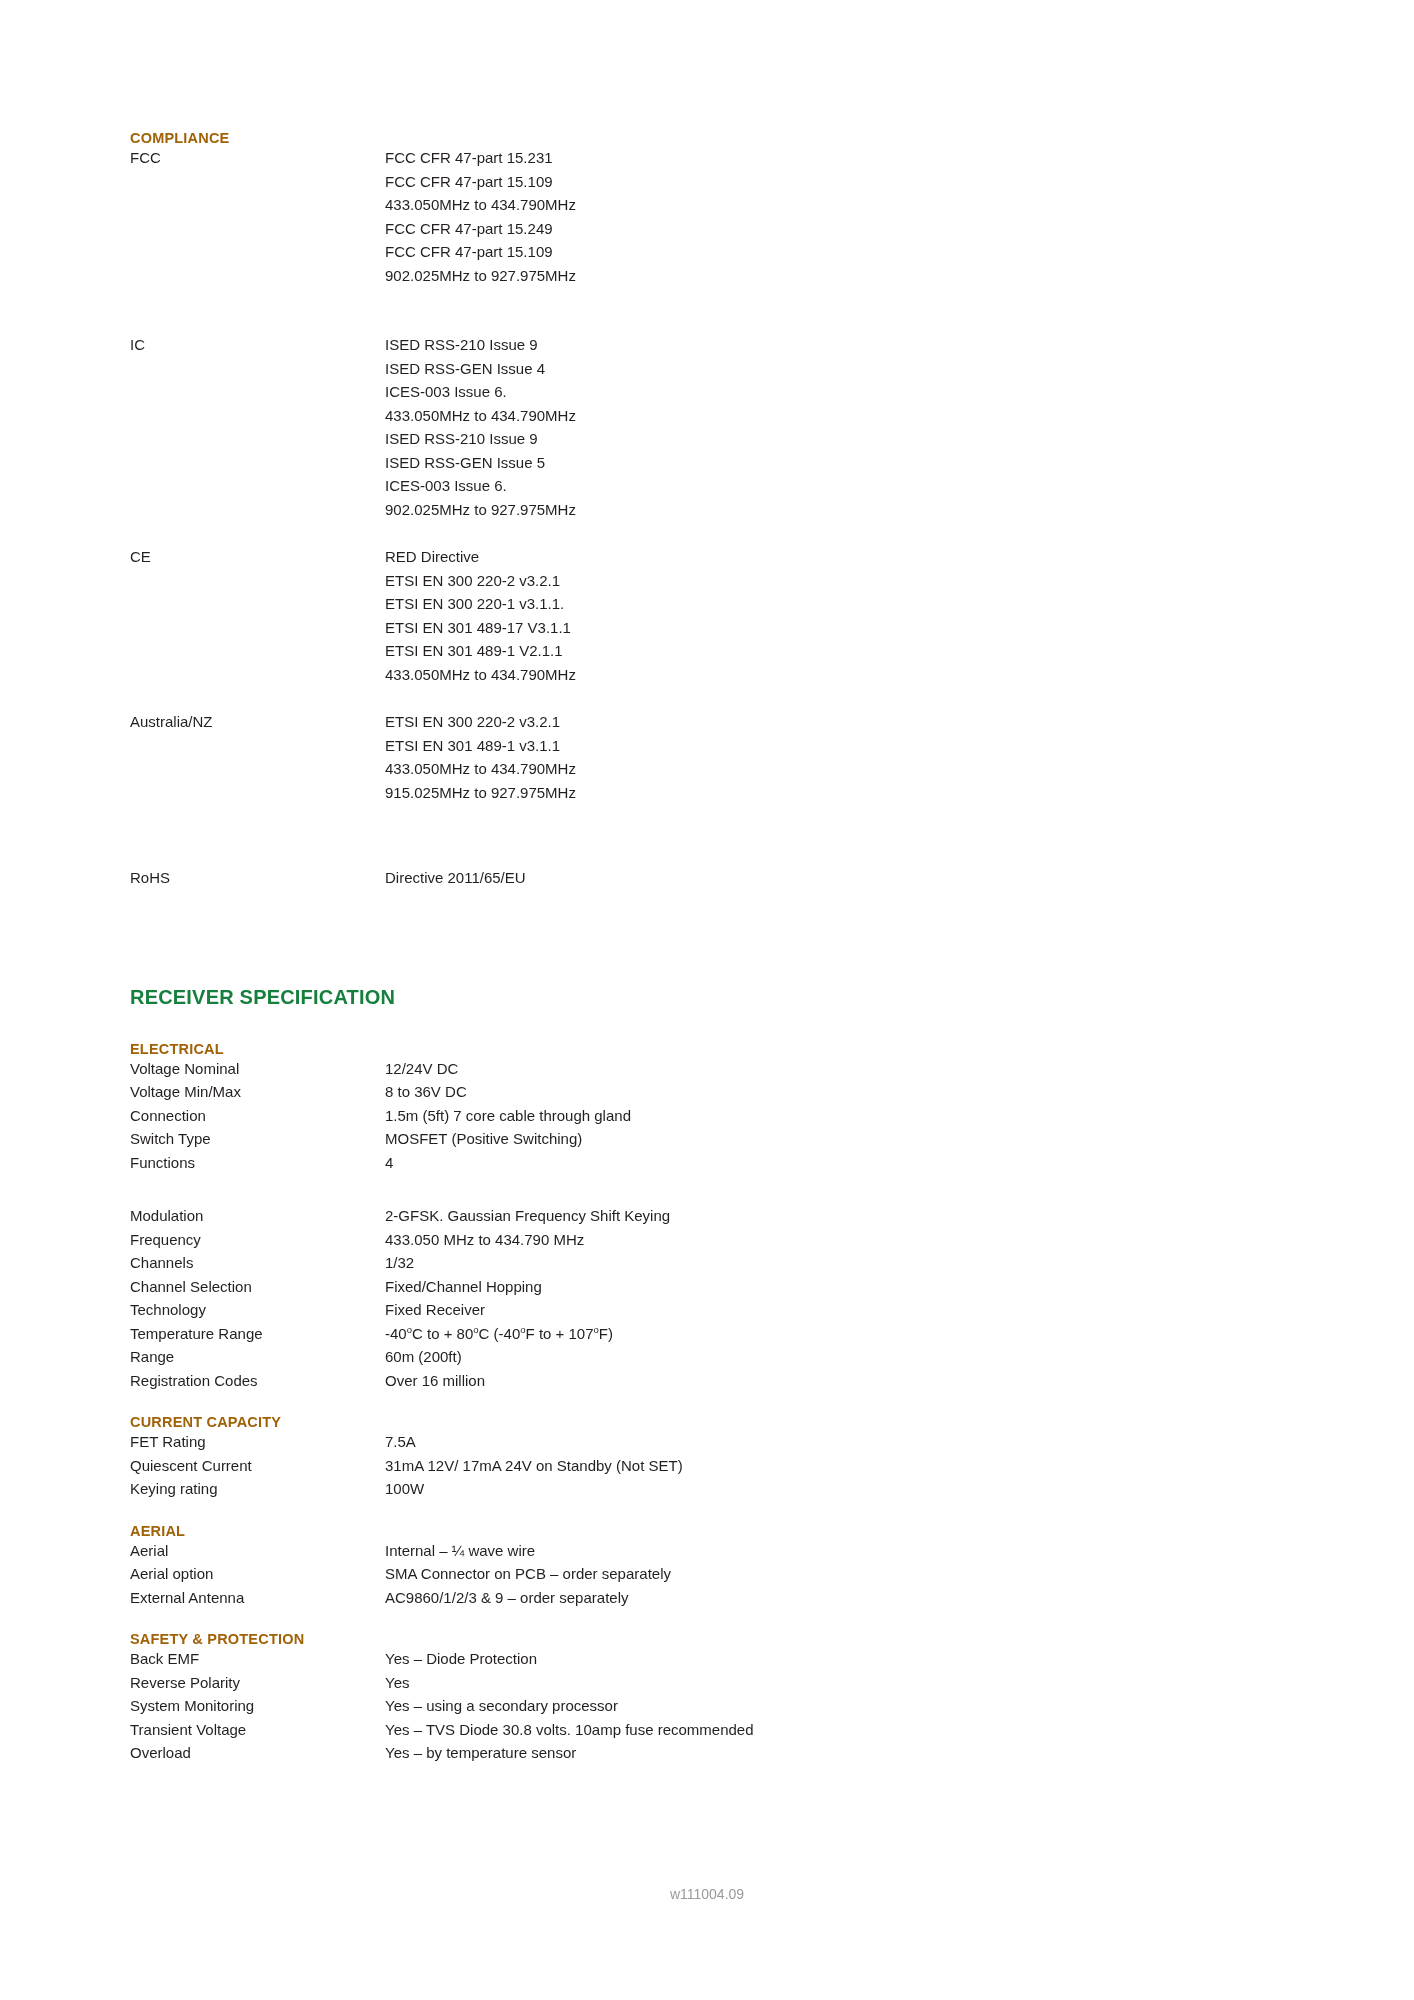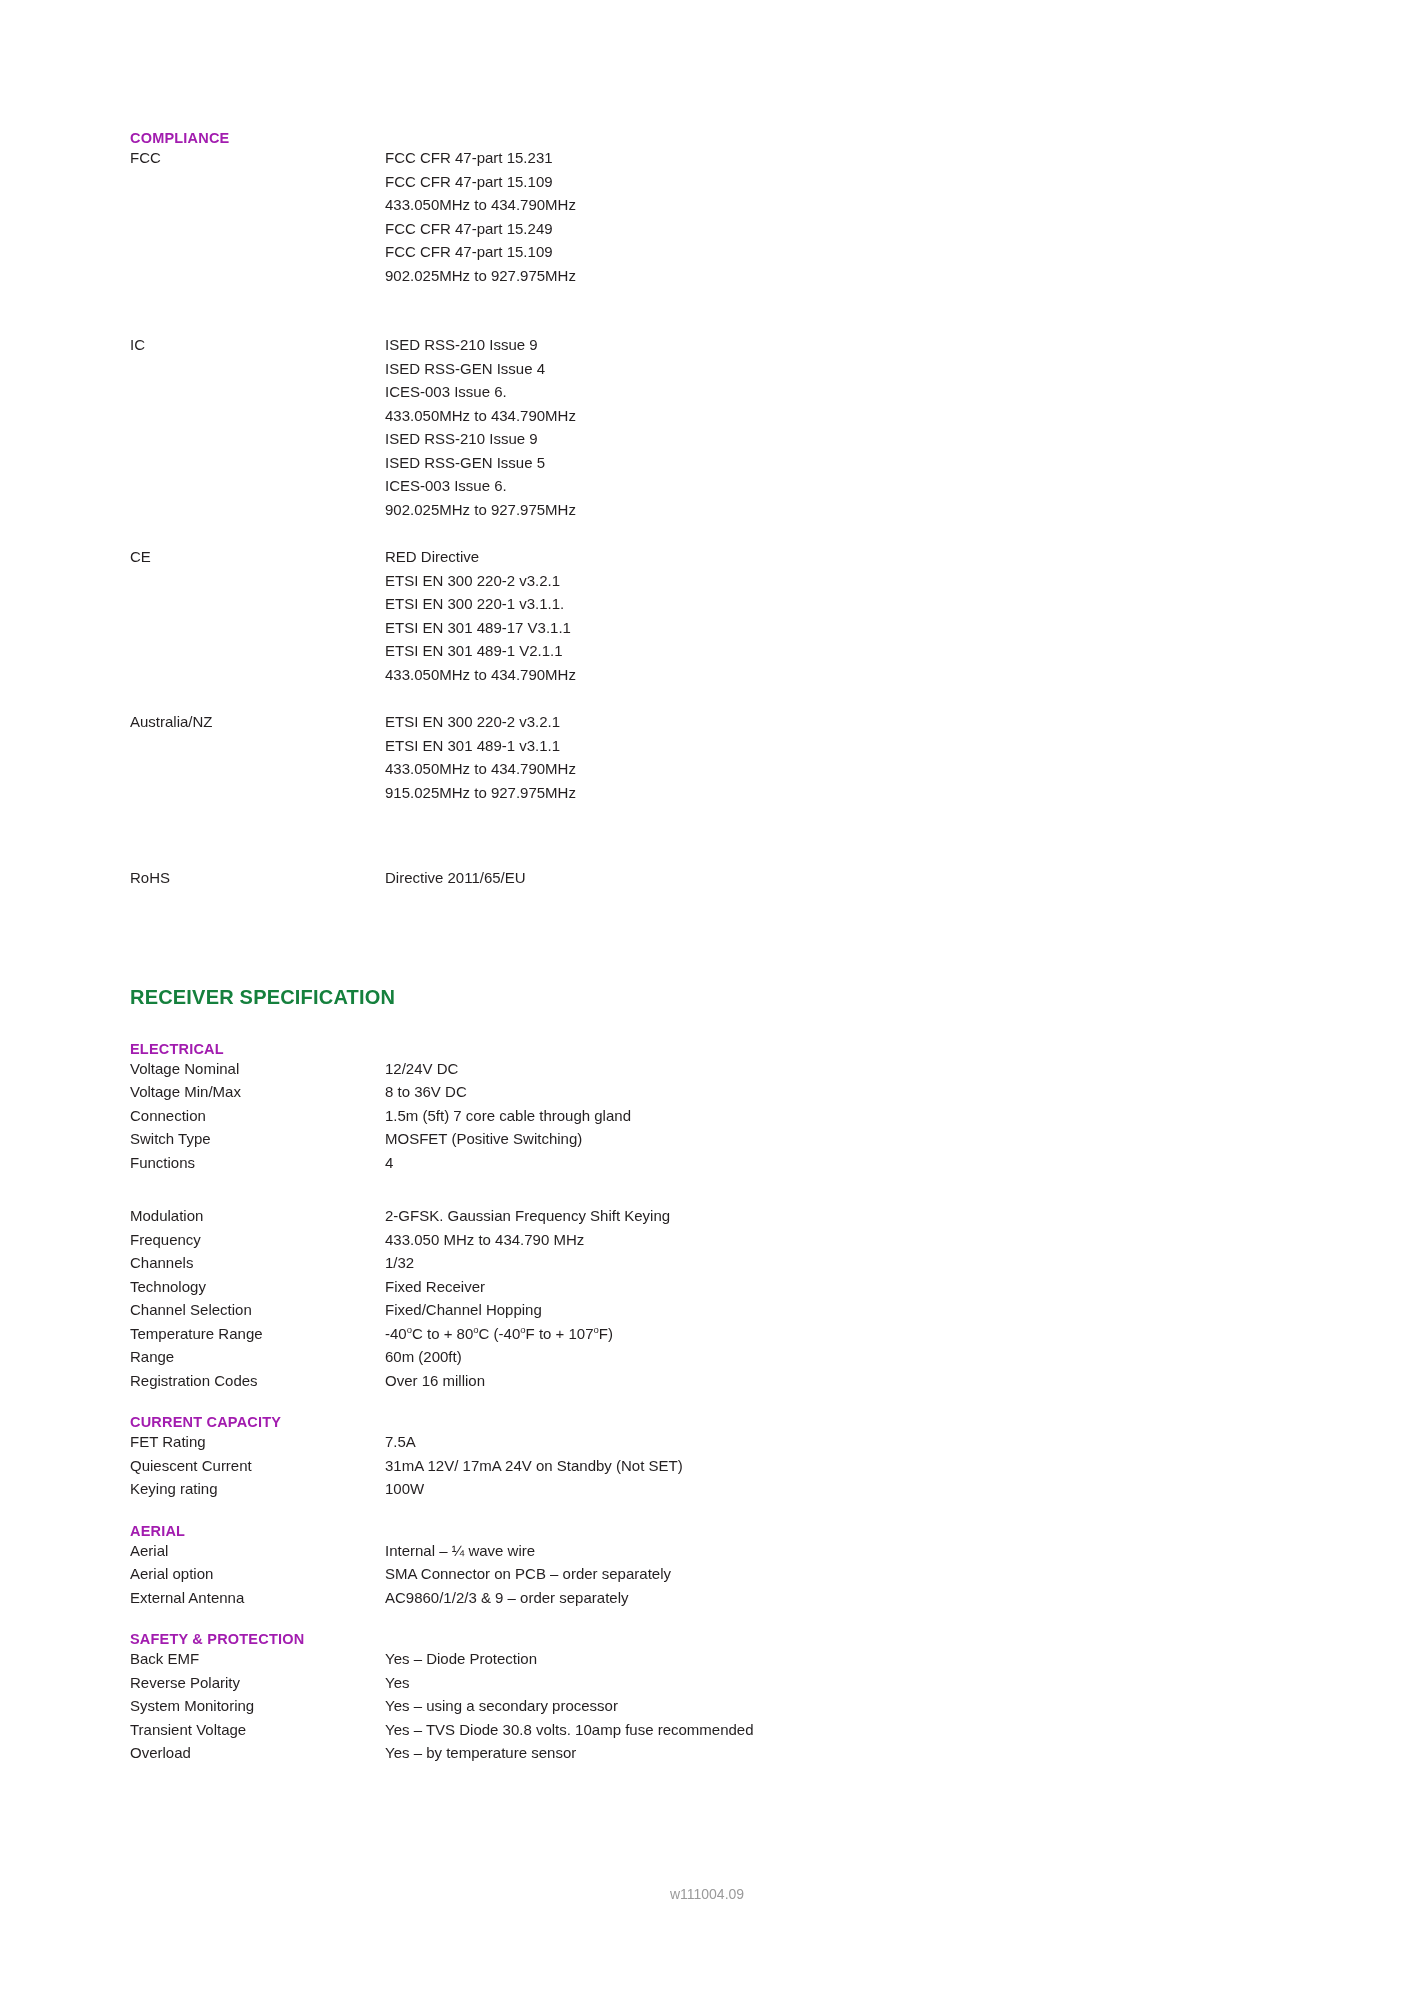--- a/index.html
+++ b/index.html
@@ -16,21 +16,21 @@
   }
   .page {
     position: absolute;
     left: 0; top: 0;
     width: 1414px;
     height: 2000px;
     box-sizing: border-box;
     padding: 130px 130px 0 130px;
   }
   .section-heading {
-    color: #a21caf;
+    color: #a16207;
     font-weight: bold;
     font-size: 14.5px;
     letter-spacing: 0.2px;
     margin: 0;
   }
   .big-heading {
     color: #15803d;
     font-weight: bold;
     font-size: 20px;
     letter-spacing: 0.2px;
@@ -198,26 +198,26 @@
         </tr>
         <tr>
           <td class="col-label">Frequency</td>
           <td class="col-value">433.050 MHz to 434.790 MHz</td>
         </tr>
         <tr>
           <td class="col-label">Channels</td>
           <td class="col-value">1/32</td>
         </tr>
         <tr>
+          <td class="col-label">Channel Selection</td>
+          <td class="col-value">Fixed/Channel Hopping</td>
+        </tr>
+        <tr>
           <td class="col-label">Technology</td>
           <td class="col-value">Fixed Receiver</td>
-        </tr>
-        <tr>
-          <td class="col-label">Channel Selection</td>
-          <td class="col-value">Fixed/Channel Hopping</td>
         </tr>
         <tr>
           <td class="col-label">Temperature Range</td>
           <td class="col-value"><span>-40</span><sup>o</sup><span>C to + 80</span><sup>o</sup><span>C (-40</span><sup>o</sup><span>F to + 107</span><sup>o</sup><span>F)</span></td>
         </tr>
         <tr>
           <td class="col-label">Range</td>
           <td class="col-value">60m (200ft)</td>
         </tr>
         <tr>

